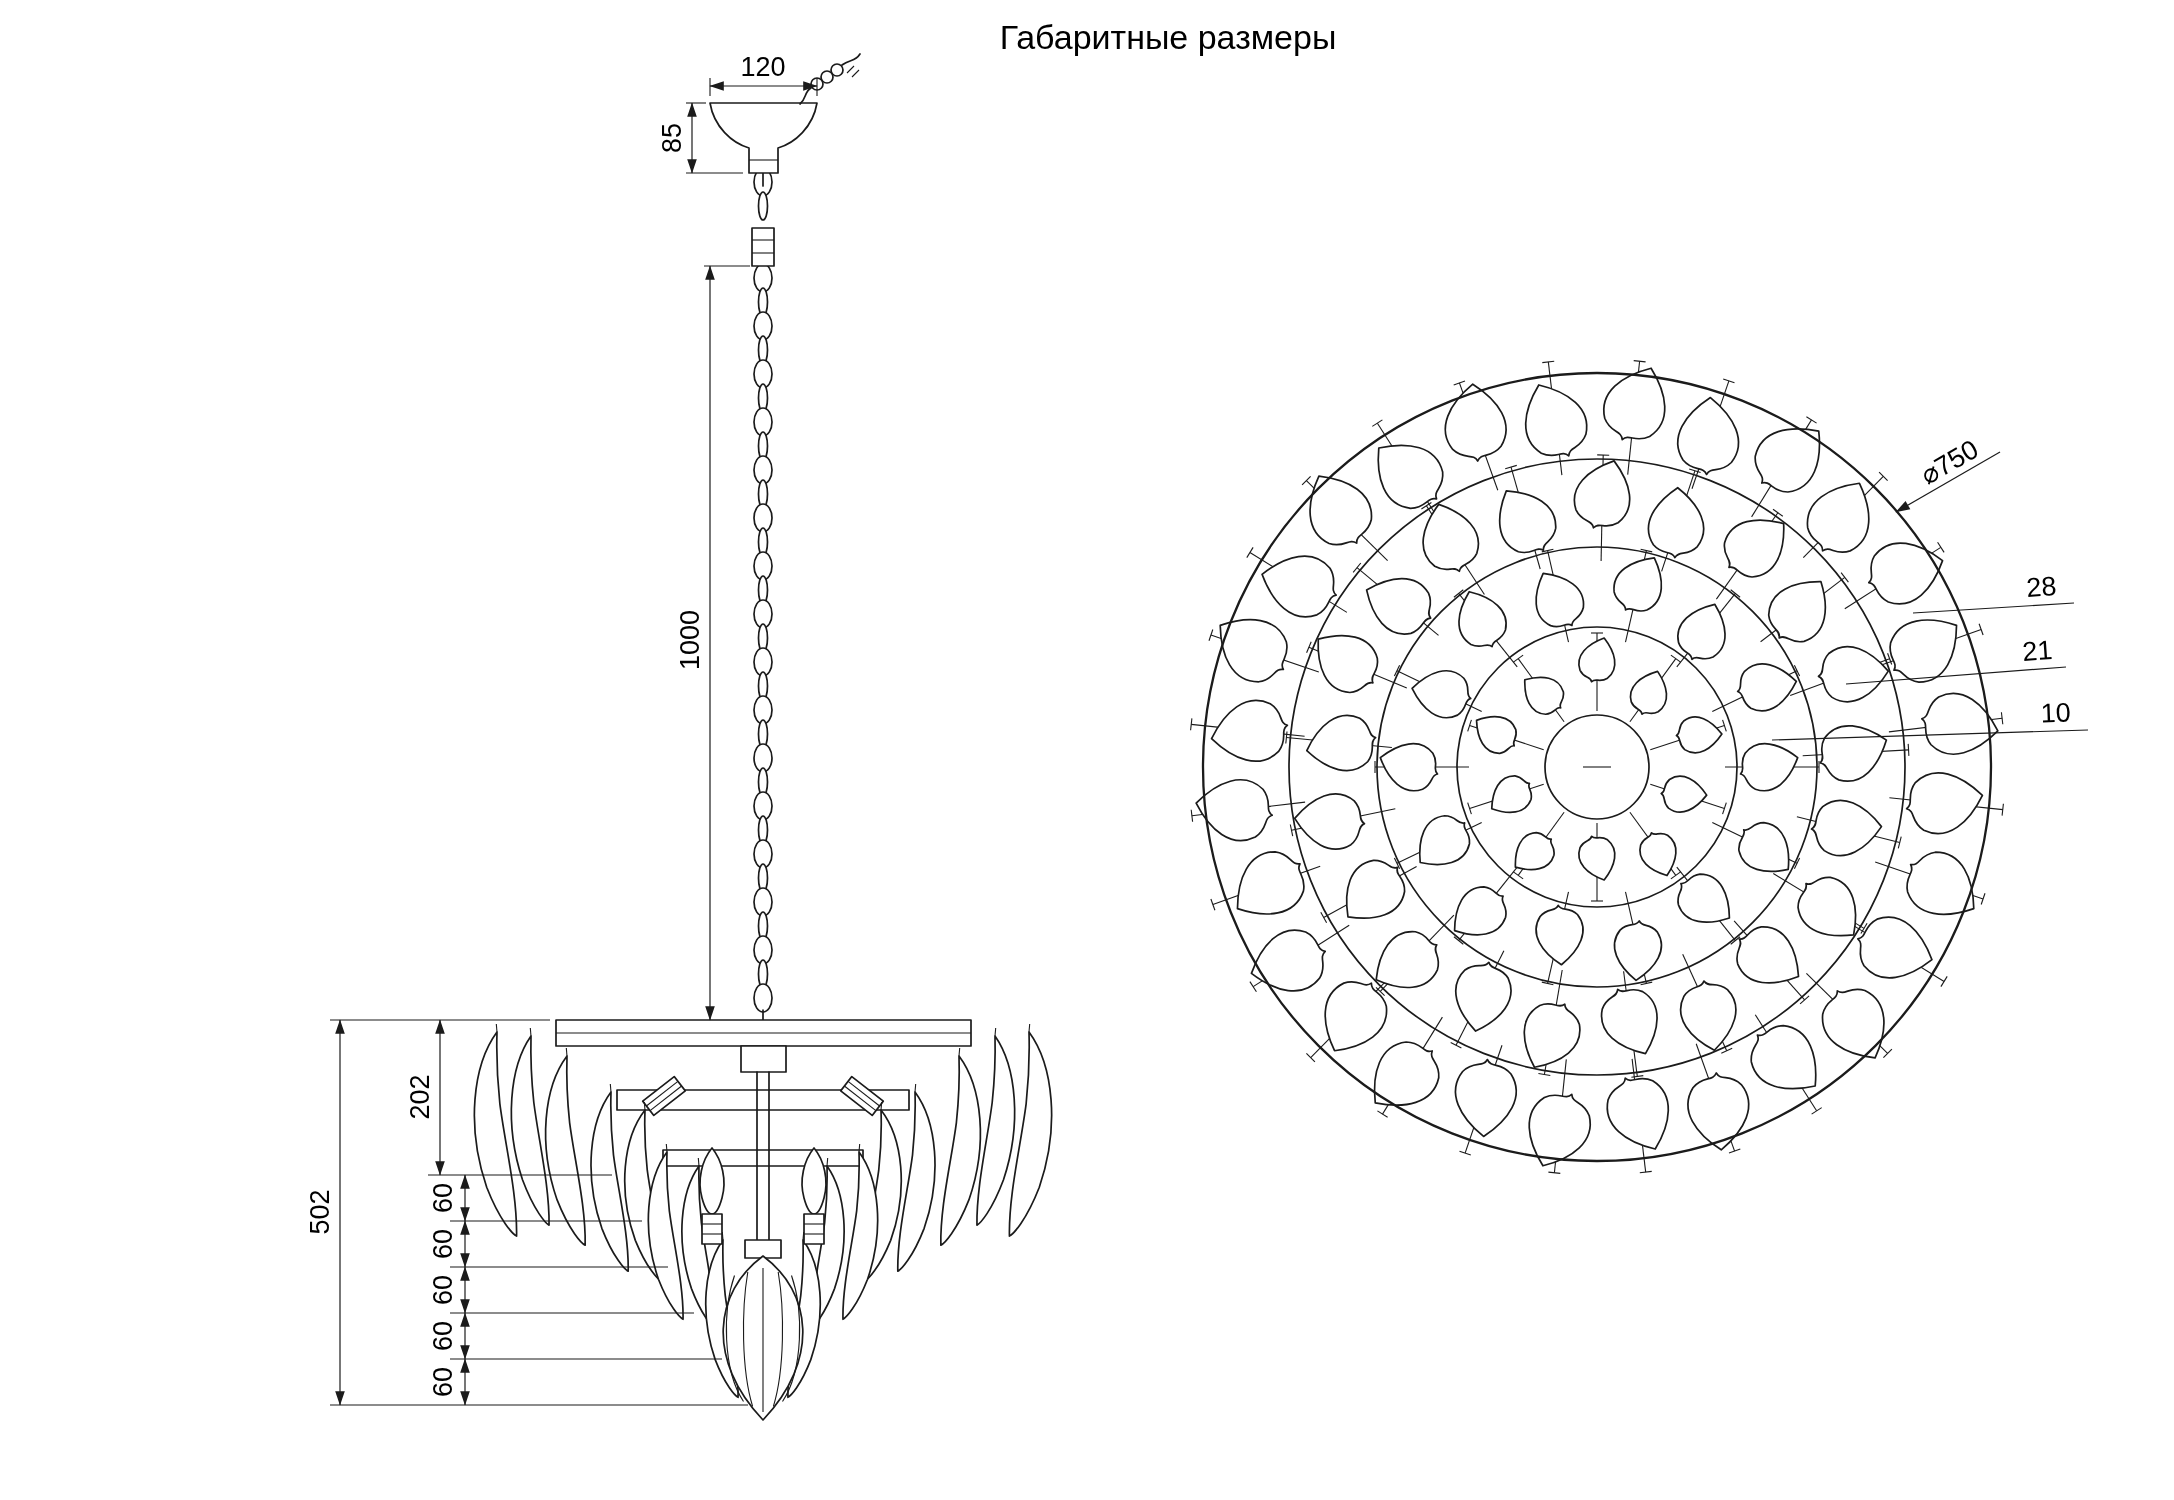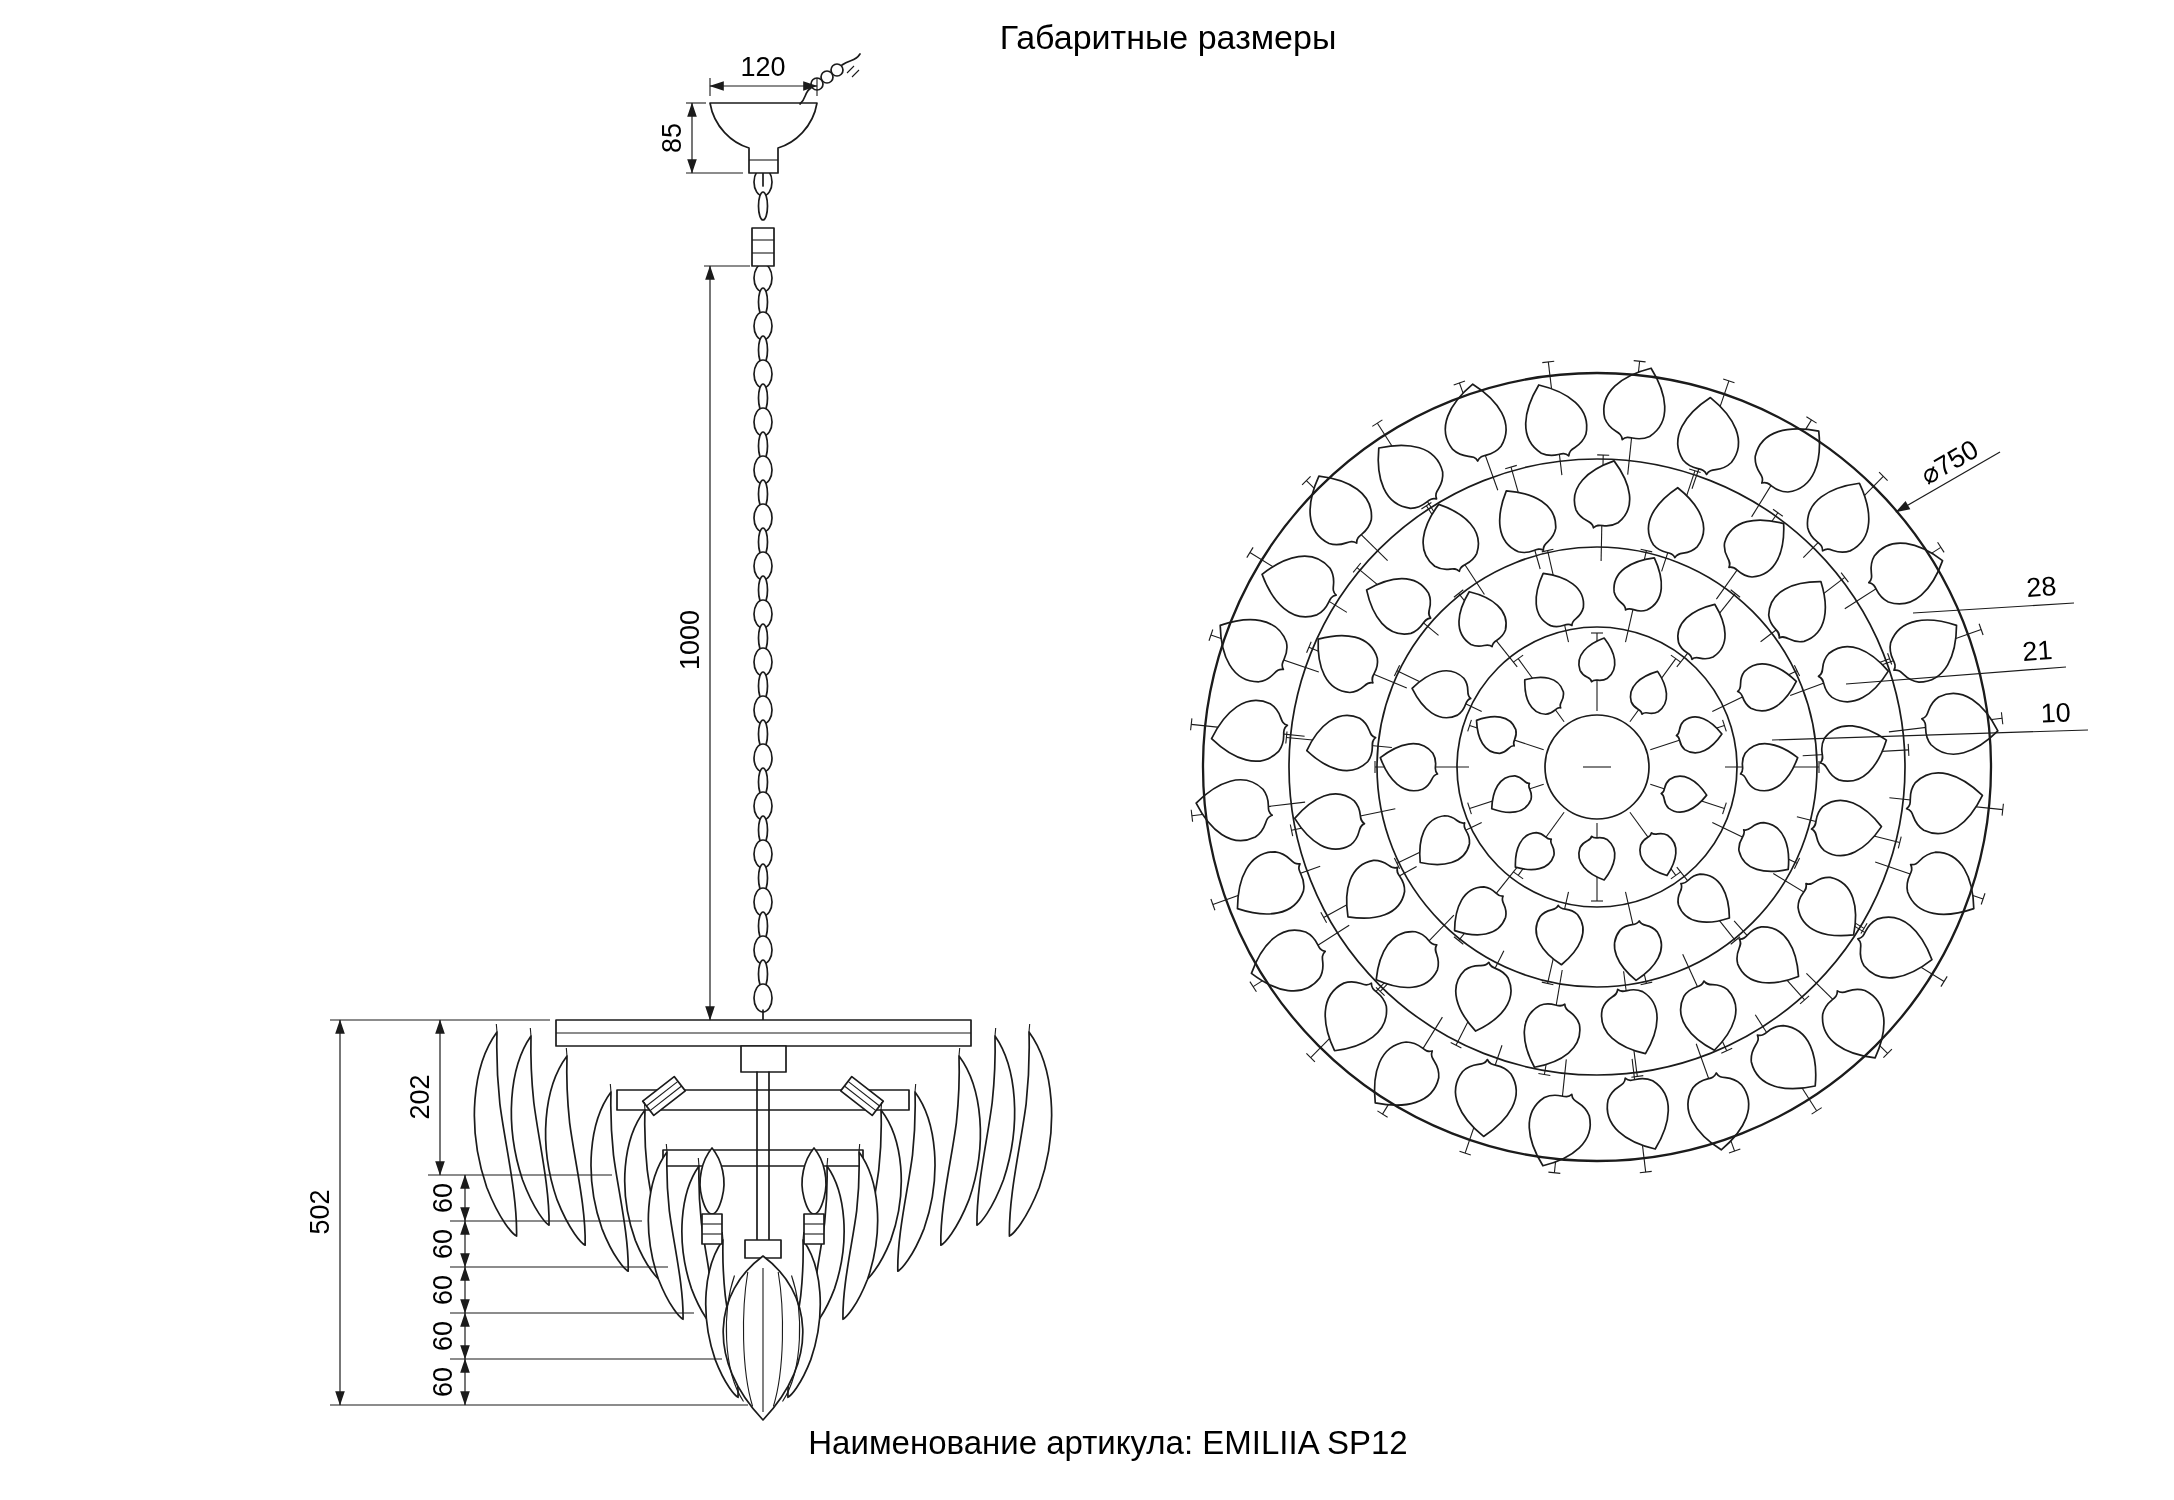--- a/index.html
+++ b/index.html
@@ -629,14 +629,13 @@
 
         <line x1="1846" y1="684" x2="2066" y2="667" class="dim"></line>
         <text transform="rotate(-4 2038 660)" x="2038" y="660" text-anchor="middle" class="dimtxt">21</text>
 
         <line x1="1772" y1="740" x2="2088" y2="730" class="dim"></line>
         <text transform="rotate(-2 2056 722)" x="2056" y="722" text-anchor="middle" class="dimtxt">10</text>
       </g>
     </g>
   </svg>
 
-  <div class="footer">Наименование артикула: EMILIIA SP12</div>
 </div>
 
 </body></html>

